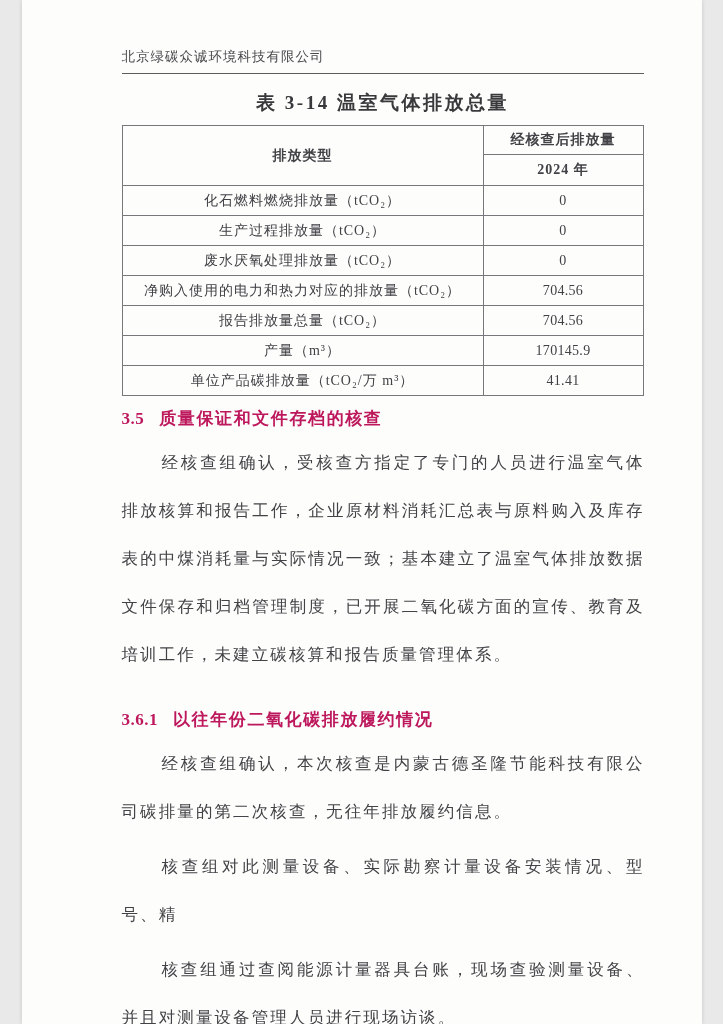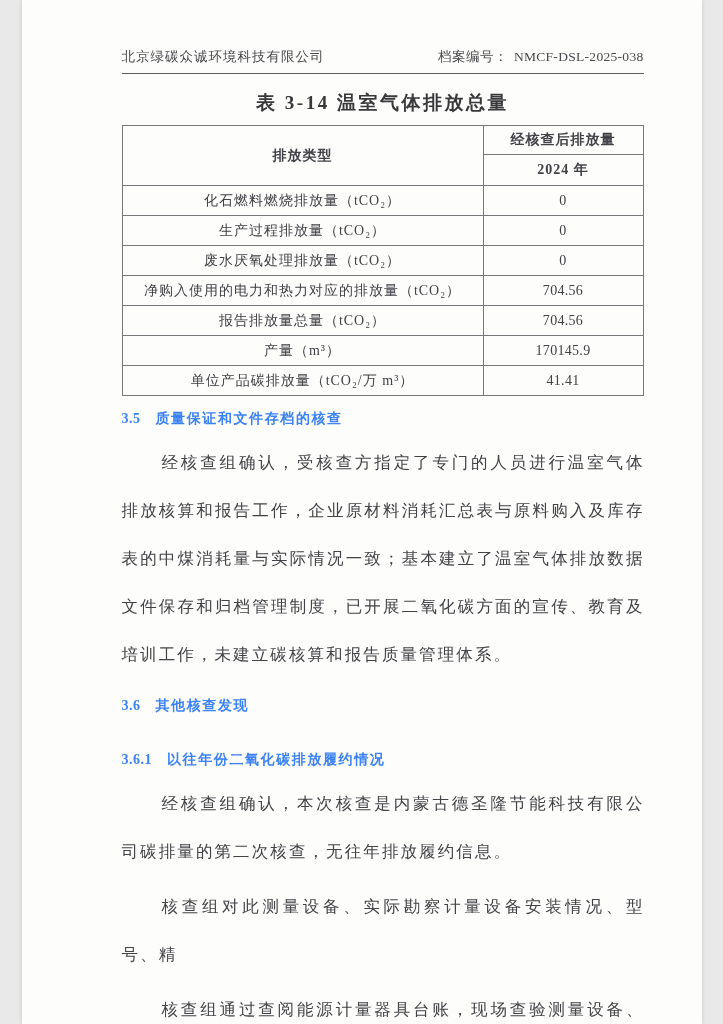--- a/index.html
+++ b/index.html
@@ -44,21 +44,21 @@
   table.emis tr.hdr2 td { height:31px; font-weight:bold; }
   table.emis tr.data td { height:30px; }
   table.emis td.num { letter-spacing:.3px; }
 
   
   .body-text {
     position:absolute; top:406px; left:100px; width:523px;
     color:#404044;
   }
   .sec-heading {
-    font-weight:bold; font-size:14px; letter-spacing:1.6px; color:#3b82f6;
+    font-weight:bold; font-size:17px; letter-spacing:1.6px; color:#be185d;
     margin-top:14px; line-height:26px;
   }
   .sec-heading .sec-num { letter-spacing:.5px; margin-right:15px; }
   .para {
     font-size:16.5px; line-height:48px; letter-spacing:2.1px;
     text-indent:40px; text-align:justify; text-align-last:left;
     margin-top:7px; color:#434347;
   }
   .sec-heading.first { margin-top:0; }
   .sub-heading { margin-top:28px; }
@@ -69,23 +69,20 @@
     font-size:18px; letter-spacing:1px; color:#46464a;margin-left:40px;
   }
 </style>
 </head>
 <body>
 
 <div class="page">
 
   <div class="doc-header">
     <span>北京绿碳众诚环境科技有限公司</span>
-    <span class="file-no">
-      <span>档案编号：</span><b>NMCF-DSL-2025-038</b>
-    </span>
   </div>
 
   <div class="table-title">表 3-14  温室气体排放总量</div>
 
   <table class="emis">
     <colgroup>
         <col class="c1">
         <col class="c2">
       </colgroup>
     <tbody>
@@ -127,23 +124,20 @@
   </tbody>
     </table>
 
   <div class="body-text">
 
     <div class="sec-heading first">
       <span class="sec-num">3.5</span><span>质量保证和文件存档的核查</span>
     </div>
     <div class="para">经核查组确认，受核查方指定了专门的人员进行温室气体排放核算和报告工作，企业原材料消耗汇总表与原料购入及库存表的中煤消耗量与实际情况一致；基本建立了温室气体排放数据文件保存和归档管理制度，已开展二氧化碳方面的宣传、教育及培训工作，未建立碳核算和报告质量管理体系。</div>
 
-    <div class="sec-heading">
-      <span class="sec-num">3.6</span><span>其他核查发现</span>
-    </div>
 
     <div class="sec-heading sub-heading">
       <span class="sec-num">3.6.1</span><span>以往年份二氧化碳排放履约情况</span>
     </div>
     <div class="para">经核查组确认，本次核查是内蒙古德圣隆节能科技有限公司碳排量的第二次核查，无往年排放履约信息。</div>
 
     <div class="para">核查组对此测量设备、实际勘察计量设备安装情况、型号、精</div>
     <div class="para">核查组通过查阅能源计量器具台账，现场查验测量设备、并且对测量设备管理人员进行现场访谈。</div>
 
   </div>

